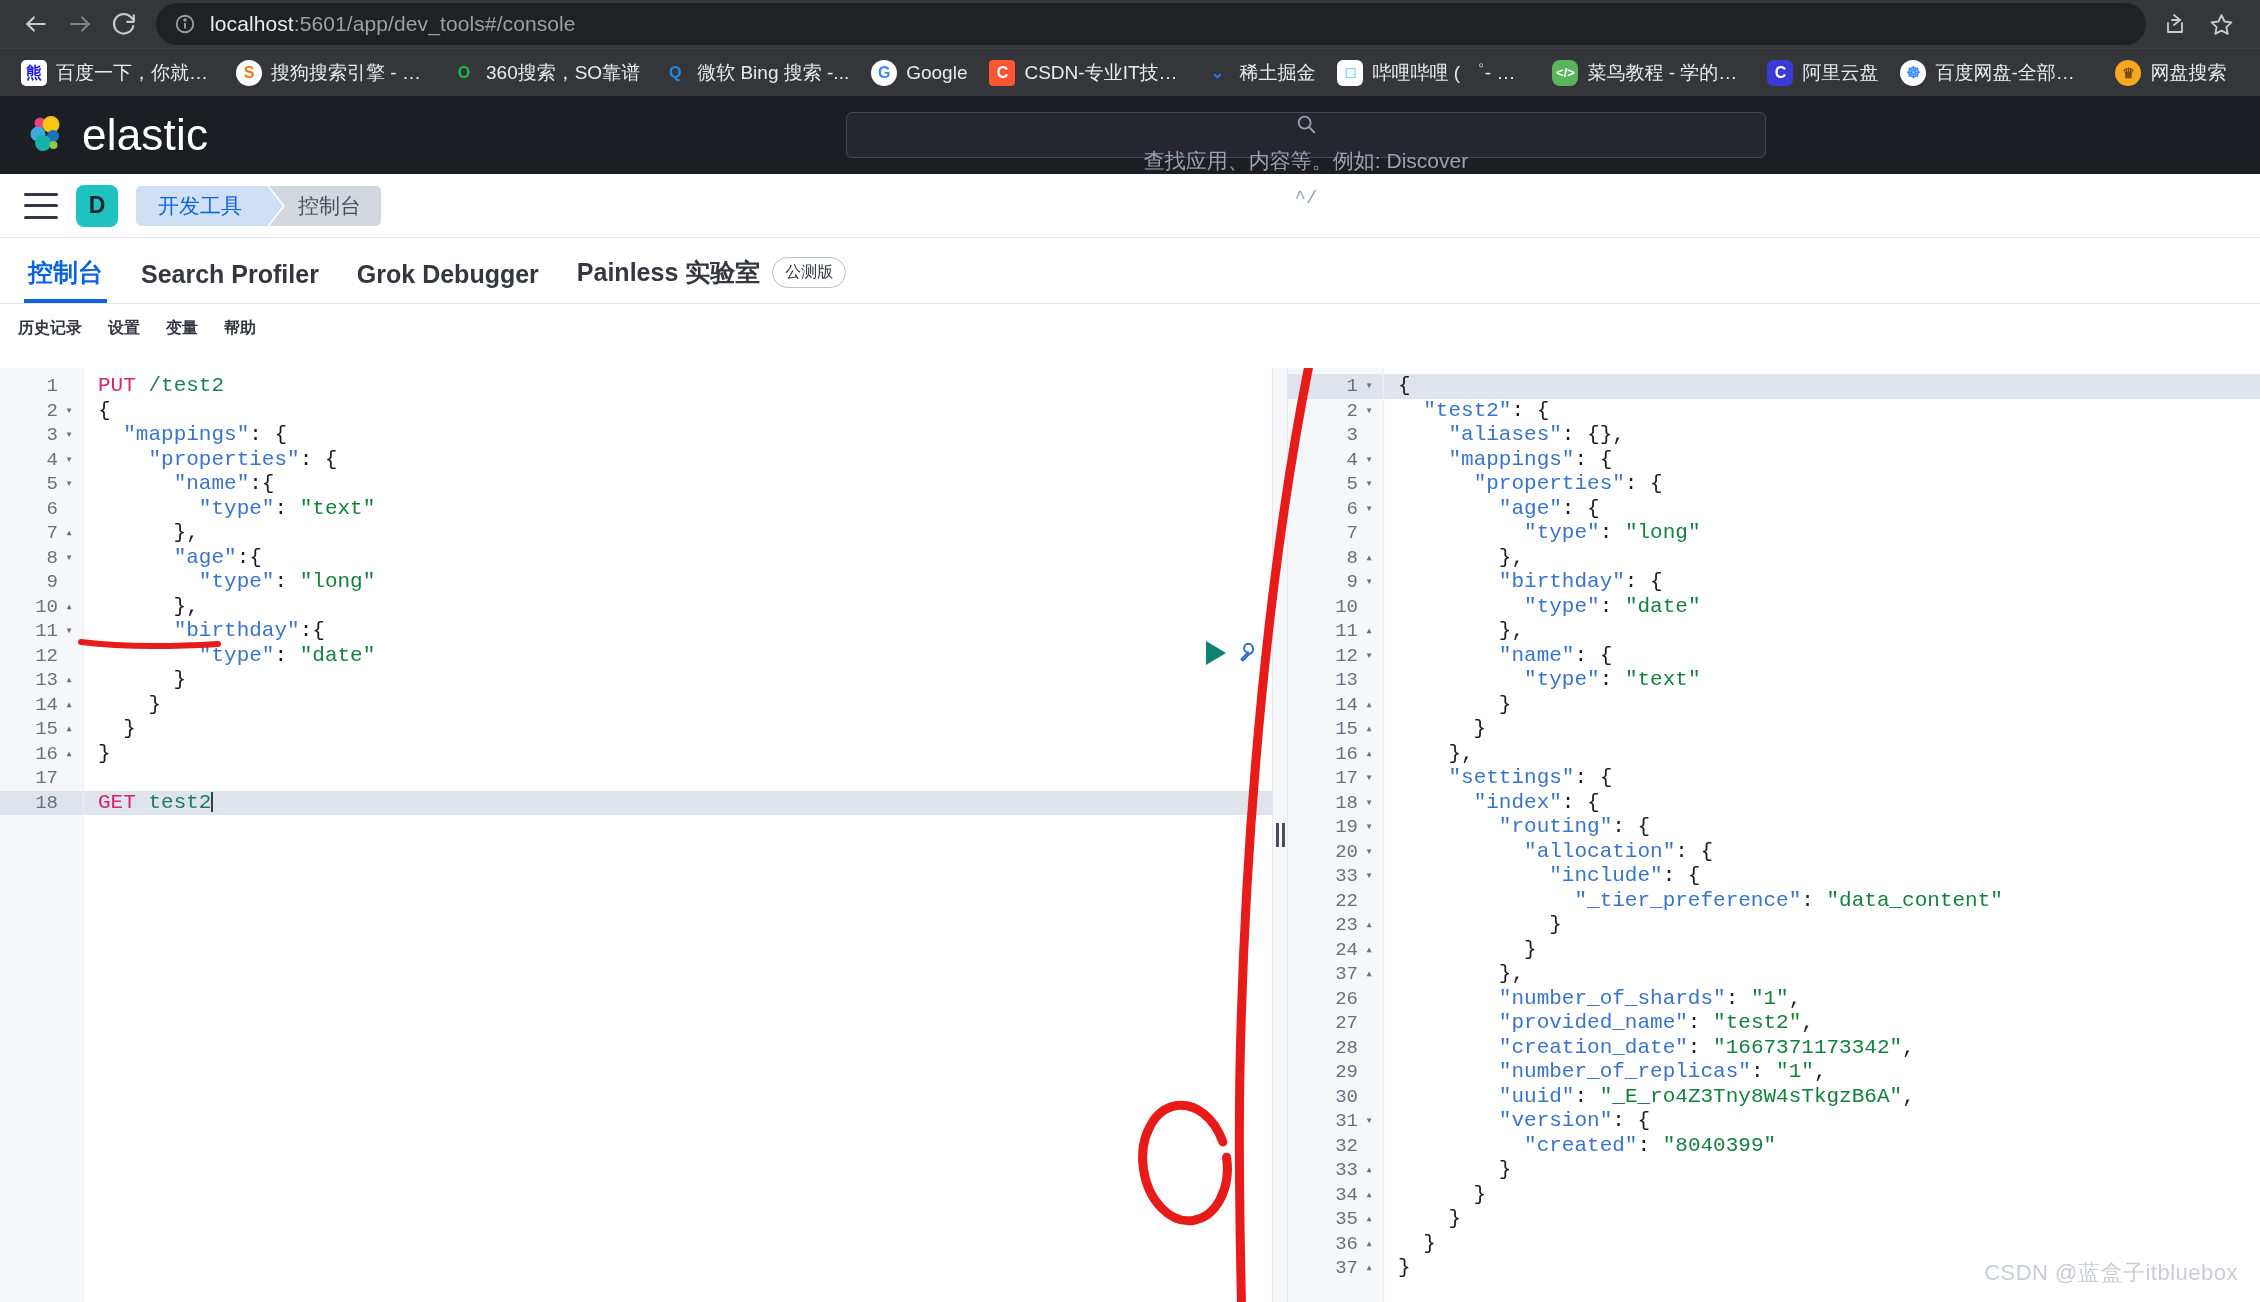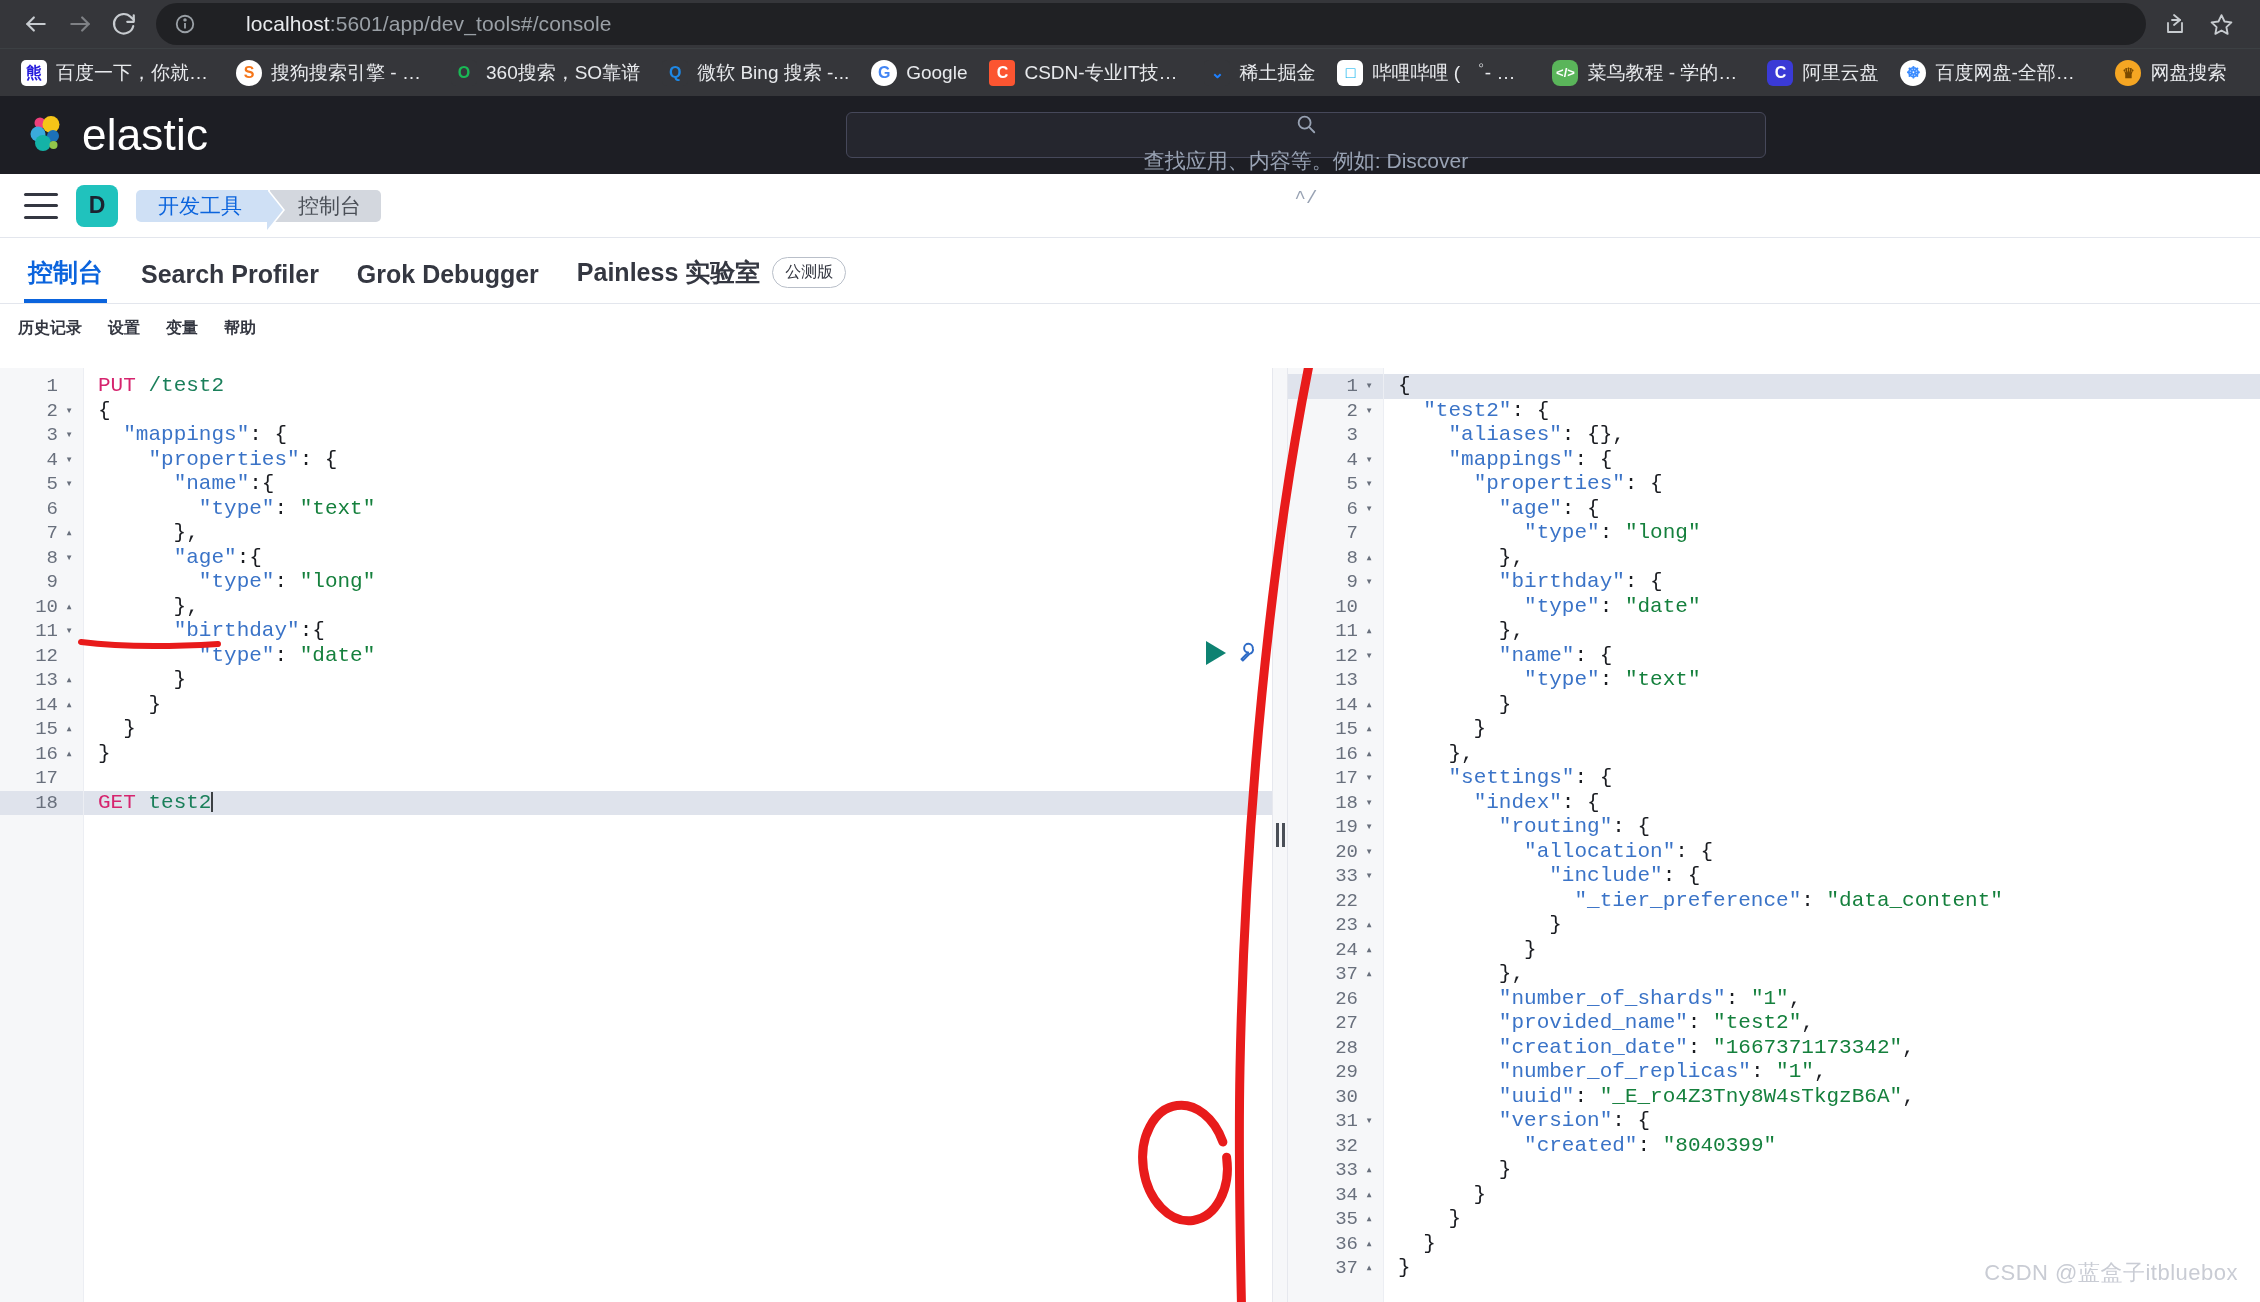--- a/index.html
+++ b/index.html
@@ -18,21 +18,20 @@
     width: 44px; height: 44px; display: flex; align-items: center; justify-content: center;
     color: #c8ccd0; flex: 0 0 auto;
   }
   .nav-btn svg { display: block; }
 
   #url-pill {
     flex: 1 1 auto; height: 42px; margin-left: 10px; margin-right: 8px;
     background: #202124; border-radius: 21px;
     display: flex; align-items: center; padding: 0 18px;
     min-width: 0;
-    gap: 36px;
   }
   #url-info-icon { color: #9aa0a6; margin-right: 14px; display: flex; align-items: center; }
   #url-text {
     color: #e8eaed; font-size: 21px; letter-spacing: .1px;
     white-space: nowrap; overflow: hidden; text-overflow: ellipsis;
     font-family: "Liberation Sans", sans-serif;
   }
   #url-text .dim { color: #9aa0a6; }
   #chrome-actions { display: flex; align-items: center; gap: 4px; padding-right: 4px; }
   .chrome-action { width: 42px; height: 42px; display: flex; align-items: center; justify-content: center; color: #c8ccd0; }
@@ -92,21 +91,21 @@
     padding: 0 24px; gap: 18px; border-bottom: 1px solid #e3e6ed;
   }
   #hamburger { width: 34px; height: 26px; display: flex; flex-direction: column; justify-content: space-between; }
   #hamburger i { display: block; height: 3px; background: #343741; border-radius: 2px; }
   #space-avatar {
     width: 42px; height: 42px; border-radius: 8px; background: #20c2bd;
     color: #1b2330; font-weight: bold; font-size: 23px;
     display: flex; align-items: center; justify-content: center;
   }
   .crumb {
-    height: 32px; display: flex; align-items: center;
+    height: 40px; display: flex; align-items: center;
     font-size: 21px; padding: 0 20px 0 22px; position: relative; font-family: Liberation Mono, monospace;
   }
   .crumb-1 { background: #cfe0f5; color: #0b64dd; border-radius: 5px 0 0 5px; padding-right: 26px; }
   .crumb-1::after {
     content: ""; position: absolute; right: -15px; top: 0;
     border-top: 20px solid transparent; border-bottom: 20px solid transparent;
     border-left: 16px solid #cfe0f5; z-index: 2;
   }
   .crumb-2 { background: #d3d7de; color: #4a4f57; border-radius: 0 5px 5px 0; margin-left: 2px; padding-left: 28px; }
   .crumb-2::before {

